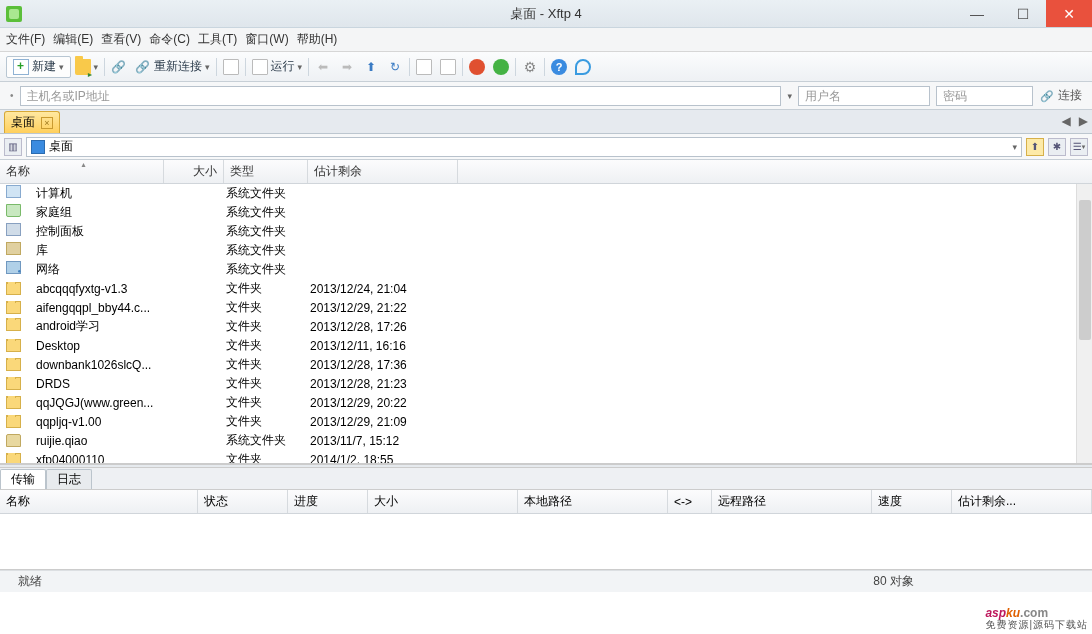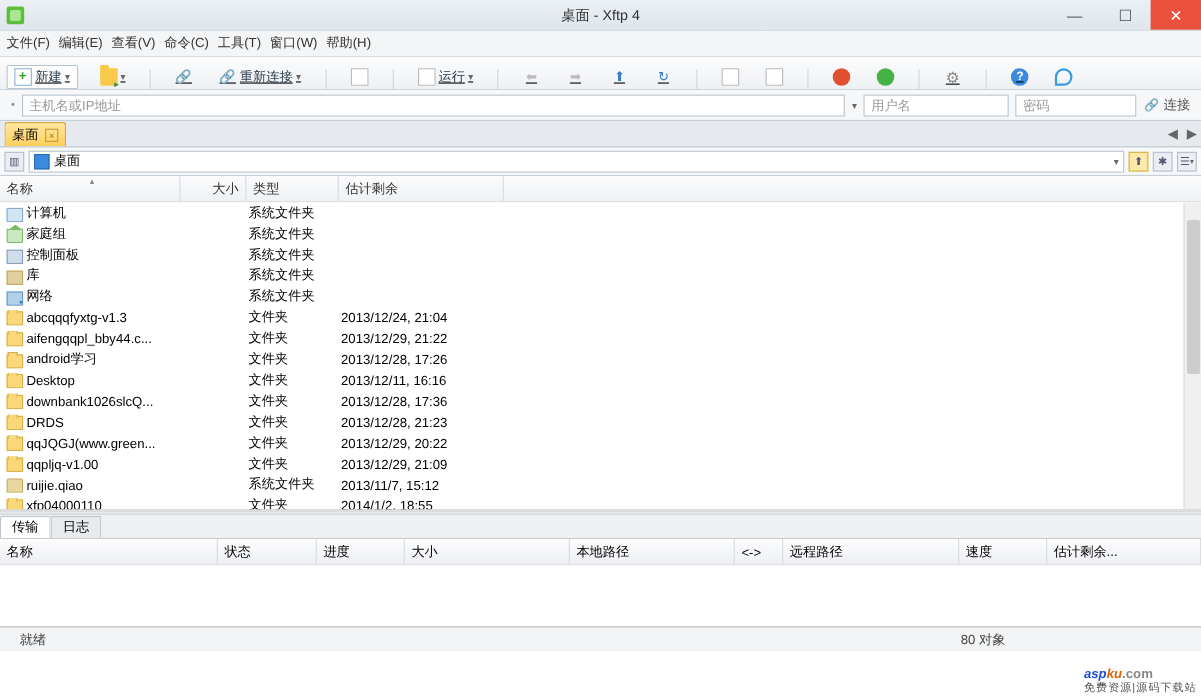--- a/index.html
+++ b/index.html
@@ -6,21 +6,21 @@
 body { background:#fff; width:1092px; height:634px; overflow:hidden; position:relative; }
 .titlebar { height:28px; background:linear-gradient(#eaf0f4,#dfe6ec); display:flex; align-items:center; border-bottom:1px solid #c9d5de; position:relative; }
 .titlebar .appicon { width:16px; height:16px; margin-left:6px; background:#5bbf3a; border-radius:2px; position:relative; }
 .titlebar .appicon:after{content:"";position:absolute;left:3px;top:3px;width:10px;height:10px;background:#a9e890;border-radius:2px;}
 .titlebar .title { position:absolute; left:50%; transform:translateX(-50%); color:#333; font-size:13px;text-align:center; }
 .titlebar .ctrls { margin-left:auto; display:flex; height:100%; }
 .titlebar .ctrls div { width:46px; height:100%; display:flex; align-items:center; justify-content:center; color:#555; font-size:14px; }
 .titlebar .ctrls .close { background:#e9513d; color:#fff; width:46px; }
 .menubar { height:24px; background:#f4f5f6; display:flex; align-items:center; padding:0 6px; border-bottom:1px solid #d6d6d6; gap:8px; }
 .menubar span { color:#333; cursor:default; }
-.toolbar { height:30px; background:linear-gradient(#fbfcfd,#eef1f4); border-bottom:1px solid #c7cfd6; display:flex; align-items:flex-end; padding:0 6px; gap:16px;text-decoration:underline; }
+.toolbar { height:30px; background:linear-gradient(#fbfcfd,#eef1f4); border-bottom:1px solid #c7cfd6; display:flex; align-items:center; padding:0 6px; gap:0; }
 .tbtn { height:22px; display:flex; align-items:center; padding:0 4px; border-radius:2px; gap:3px; }
 .tbtn.new { border:1px solid #b8c6d2; background:#fdfdfd; padding:0 6px; }
 .tbtn .lbl { color:#2a3a4a; }
 .sep { width:1px; height:18px; background:#cdd6de; margin:0 2px;}
 .icon { width:16px; height:16px; display:inline-block; position:relative; }
 .i-folder { background:#f9c94a; border-radius:1px 1px 2px 2px; }
 .i-folder:before{content:"";position:absolute;top:-3px;left:0;width:8px;height:4px;background:#f9c94a;border-radius:1px 1px 0 0;}
 .i-folder.open:after{content:"►";position:absolute;right:-3px;bottom:-3px;font-size:7px;color:#3a8a3a;}
 .i-new{background:#fff;border:1px solid #8fb2d4;}
 .i-new:before{content:"+";position:absolute;left:3px;top:-1px;color:#28a028;font-size:12px;font-weight:bold;}
@@ -31,39 +31,39 @@
 .i-green{background:#44b244;border-radius:50%;}
 .i-red{background:#e05030;border-radius:50%;}
 .i-gear{color:#888;font-size:14px;text-align:center;line-height:16px;}
 .i-help{background:#3a8be0;border-radius:50%;color:#fff;font-size:11px;text-align:center;line-height:16px;font-weight:bold;}
 .i-bubble{border:2px solid #3a9be0;border-radius:50% 50% 50% 0;}
 .conbar { height:28px; background:#f6f7f8; border-bottom:1px solid #c7cfd6; display:flex; align-items:center; padding:0 10px; gap:6px; }
 .conbar input { height:20px; border:1px solid #b8c2cc; background:#fff; padding:0 6px; color:#888; }
 .conbar .host { flex:1; }
 .conbar .host::placeholder,.conbar input::placeholder{color:#999;}
 .conbar .user { width:132px; }
-.conbar .pass { width:110px; }
+.conbar .pass { width:97px; }
 .conbar .connect { display:flex; align-items:center; gap:3px; color:#555; }
 .i-chainx{color:#999;font-size:11px;text-align:center;line-height:16px;}
 .dd{font-size:9px;color:#666;}
 .tabbar { height:24px; background:#e6eaef; border-bottom:1px solid #bcc6cf; display:flex; align-items:flex-end; padding-left:4px; position:relative; }
 .tab { height:22px; background:linear-gradient(#ffe8a0,#ffcf5c); border:1px solid #d6a836; border-bottom:none; display:flex; align-items:center; padding:0 6px; gap:6px; border-radius:3px 3px 0 0; }
 .tab .tx{width:12px;height:12px;border:1px solid #c99a30;font-size:9px;text-align:center;line-height:10px;color:#a07a20;}
 .tabbar .navr{position:absolute;right:4px;top:4px;color:#666;font-size:10px;display:flex;gap:8px;}
 .pathbar { height:26px; background:#f7f8f9; border-bottom:1px solid #c7cfd6; display:flex; align-items:center; padding:0 4px; gap:4px; }
 .pathbar .vicon{width:18px;height:18px;background:#eaeef2;border:1px solid #bbc; display:flex;align-items:center;justify-content:center;font-size:10px;color:#557;}
 .pathbar .path { flex:1; height:20px; border:1px solid #b8c2cc; background:#fff; display:flex; align-items:center; padding:0 4px; gap:4px; }
 .pathbar .deskicon{width:14px;height:14px;background:#3a8be0;border:1px solid #2a6bb0;}
 .headers { height:24px; background:linear-gradient(#fcfcfd,#eef0f3); border-bottom:1px solid #d0d5da; display:flex; align-items:center; }
 .headers .hc { height:100%; border-right:1px solid #d6dade; padding:0 6px; display:flex; align-items:center; color:#333;}
 .headers .hc.right{justify-content:flex-end;}
 .filelist { height:280px; overflow:hidden; background:#fff; position:relative; border-bottom:1px solid #ccc;}
 .filelist .row { height:19px; display:flex; align-items:center; padding-left:4px; }
 .filelist .row .cell { padding:0 2px; overflow:hidden; white-space:nowrap; text-overflow:ellipsis; }
-.filelist .row .nm { width:160px; display:flex; align-items:flex-end; gap:3px; }
+.filelist .row .nm { width:160px; display:flex; align-items:flex-start; gap:15px; }
 .filelist .row .sz { width:60px; text-align:right; }
 .filelist .row .tp { width:84px; }
 .filelist .row .dt { width:140px; }
 .fi{width:15px;height:13px;display:inline-block;flex-shrink:0;}
 .fi-comp{background:#d0e4f4;border:1px solid #88aacf;}
 .fi-home{background:#c8e8c0;border:1px solid #7aba6a;border-radius:0 0 2px 2px;position:relative;}
 .fi-home:before{content:"";position:absolute;top:-5px;left:1px;border-left:6px solid transparent;border-right:6px solid transparent;border-bottom:5px solid #7aba6a;}
 .fi-panel{background:#d0dce8;border:1px solid #88a0c0;}
 .fi-lib{background:#e0d0a0;border:1px solid #c0a860;position:relative;}
 .fi-net{background:#b0d0e8;border:1px solid #7098c0;position:relative;}
@@ -74,21 +74,21 @@
 .vsplit{height:4px;background:#e6eaee;border-top:1px solid #ccc;border-bottom:1px solid #ccc;}
 .transfer-tabs{height:22px;background:#eef0f3;border-bottom:1px solid #ccc;display:flex;align-items:flex-end;}
 .ttab{height:20px;padding:0 10px;border:1px solid #bbc4cc;background:#fff;border-bottom:none;border-radius:2px 2px 0 0;display:flex;align-items:center;text-align:right;}
 .ttab.inactive{background:#e8ebee;}
 .transfer-headers{height:24px;background:linear-gradient(#fcfcfd,#eef0f3);border-bottom:1px solid #d0d5da;display:flex;align-items:center;}
 .transfer-headers .thc{height:100%;border-right:1px solid #d6dade;padding:0 6px;display:flex;align-items:center;}
 .transfer-body{height:56px;background:#fff;border-bottom:1px solid #ccc;}
 .statusbar{height:22px;background:#f2f4f6;border-top:1px solid #dcdfe2;display:flex;align-items:center;padding:0 8px;font-size:12px;color:#444;}
 .statusbar .sitem{padding:0 10px;}
 .watermark{position:absolute;right:4px;bottom:2px;font-size:20px;font-weight:bold;font-style:italic;}
-.watermark .asp{color:#1d4ed8;}
+.watermark .asp{color:#be185d;}
 .watermark .ku{color:#e06000;}
 .watermark .com{color:#888;font-size:12px;font-style:normal;}
 .watermark .cn{display:block;font-size:10px;color:#555;font-weight:normal;font-style:normal;text-align:right;margin-top:-4px;letter-spacing:1px}
 .scrollright{position:absolute;right:0;top:0;width:16px;height:100%;background:#f0f0f0;border-left:1px solid #ddd;}
 .scrollright .thumb{position:absolute;left:2px;width:12px;background:#cdcdcd;border-radius:2px;}
 </style>
 </head>
 <body>
 
 <div class="titlebar">

